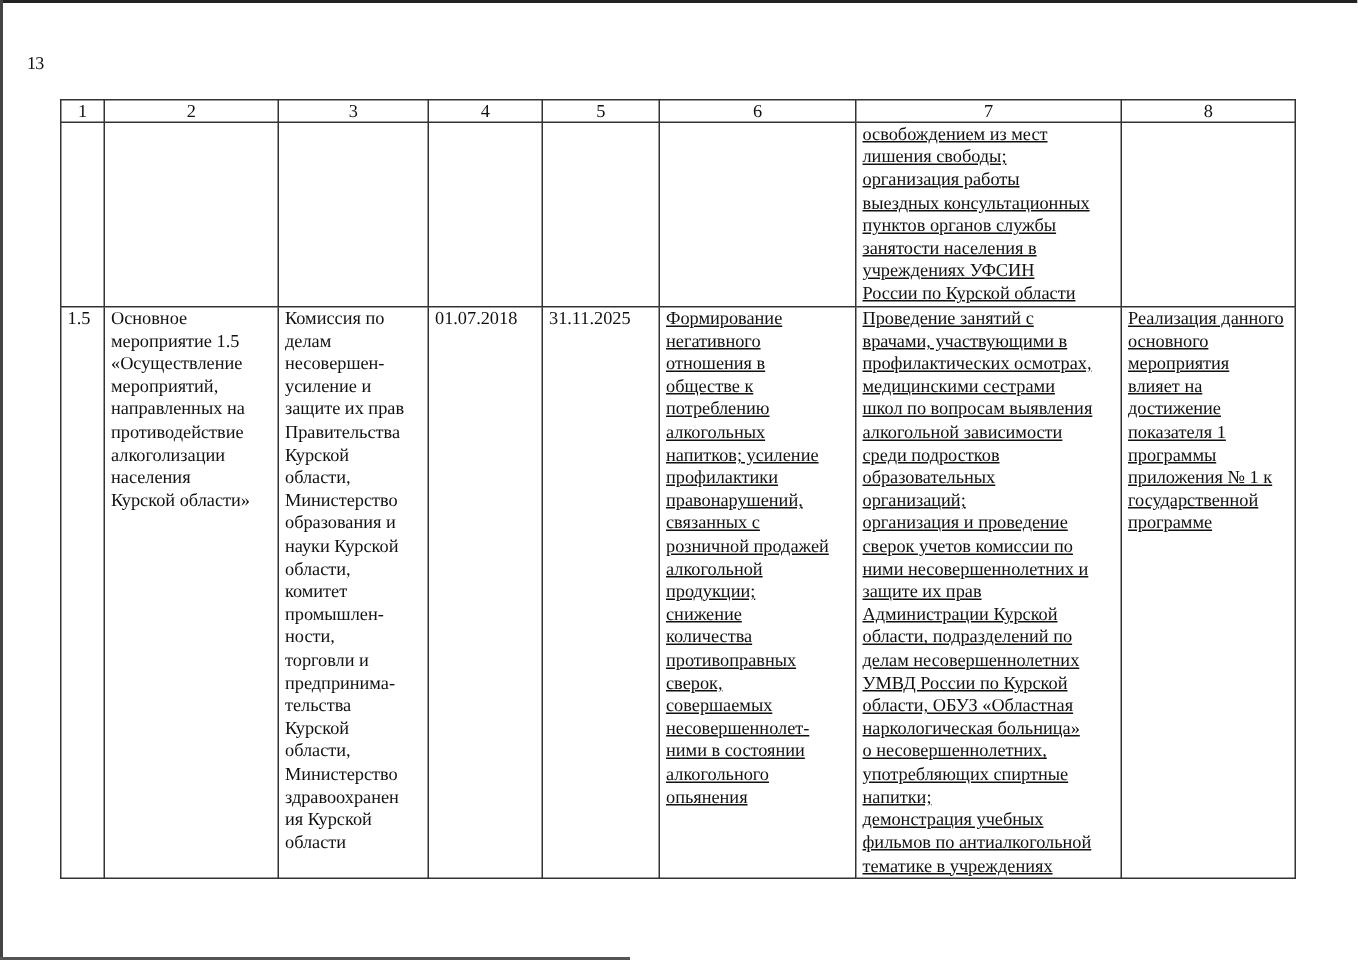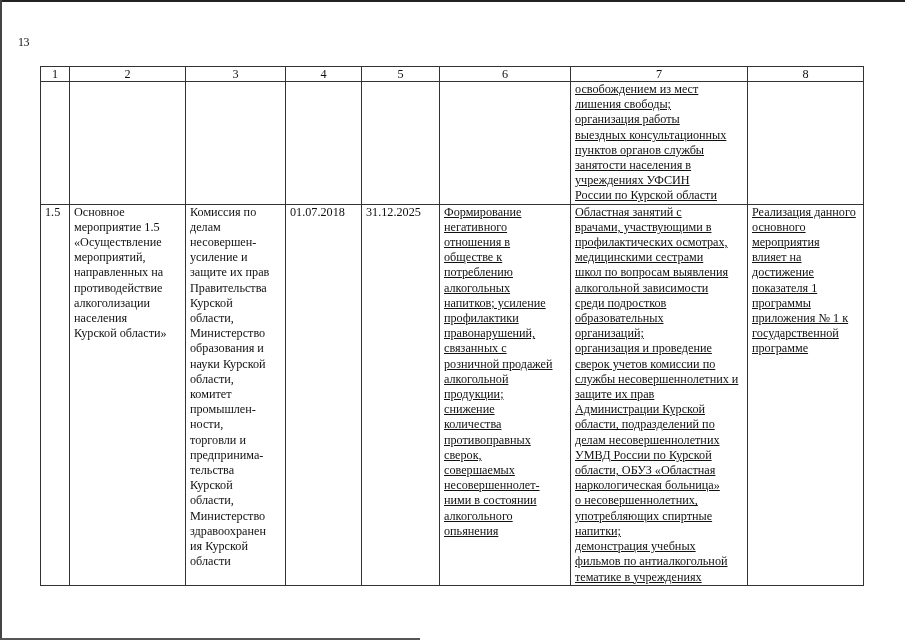--- a/index.html
+++ b/index.html
@@ -115,21 +115,21 @@
           <span class="cell-line">предпринима-</span>
           <span class="cell-line">тельства</span>
           <span class="cell-line">Курской</span>
           <span class="cell-line">области,</span>
           <span class="cell-line">Министерство</span>
           <span class="cell-line">здравоохранен</span>
           <span class="cell-line">ия Курской</span>
           <span class="cell-line">области</span>
         </td>
       <td>01.07.2018</td>
-      <td>31.12.2025</td>
+      <td>31.11.2025</td>
       <td class="just">
           <span class="cell-line">Формирование</span>
           <span class="cell-line">негативного</span>
           <span class="cell-line">отношения в</span>
           <span class="cell-line">обществе к</span>
           <span class="cell-line">потреблению</span>
           <span class="cell-line">алкогольных</span>
           <span class="cell-line">напитков; усиление</span>
           <span class="cell-line">профилактики</span>
           <span class="cell-line">правонарушений,</span>
@@ -141,32 +141,32 @@
           <span class="cell-line">количества</span>
           <span class="cell-line">противоправных</span>
           <span class="cell-line">сверок,</span>
           <span class="cell-line">совершаемых</span>
           <span class="cell-line">несовершеннолет-</span>
           <span class="cell-line">ними в состоянии</span>
           <span class="cell-line">алкогольного</span>
           <span class="cell-line">опьянения</span>
         </td>
       <td class="just">
-          <span class="cell-line">Областная занятий с</span>
+          <span class="cell-line">Проведение занятий с</span>
           <span class="cell-line">врачами, участвующими в</span>
           <span class="cell-line">профилактических осмотрах,</span>
           <span class="cell-line">медицинскими сестрами</span>
           <span class="cell-line">школ по вопросам выявления</span>
           <span class="cell-line">алкогольной зависимости</span>
           <span class="cell-line">среди подростков</span>
           <span class="cell-line">образовательных</span>
           <span class="cell-line">организаций;</span>
           <span class="cell-line">организация и проведение</span>
           <span class="cell-line">сверок учетов комиссии по</span>
-          <span class="cell-line">службы несовершеннолетних и</span>
+          <span class="cell-line">ними несовершеннолетних и</span>
           <span class="cell-line">защите их прав</span>
           <span class="cell-line">Администрации Курской</span>
           <span class="cell-line">области, подразделений по</span>
           <span class="cell-line">делам несовершеннолетних</span>
           <span class="cell-line">УМВД России по Курской</span>
           <span class="cell-line">области, ОБУЗ «Областная</span>
           <span class="cell-line">наркологическая больница»</span>
           <span class="cell-line">о несовершеннолетних,</span>
           <span class="cell-line">употребляющих спиртные</span>
           <span class="cell-line">напитки;</span>

